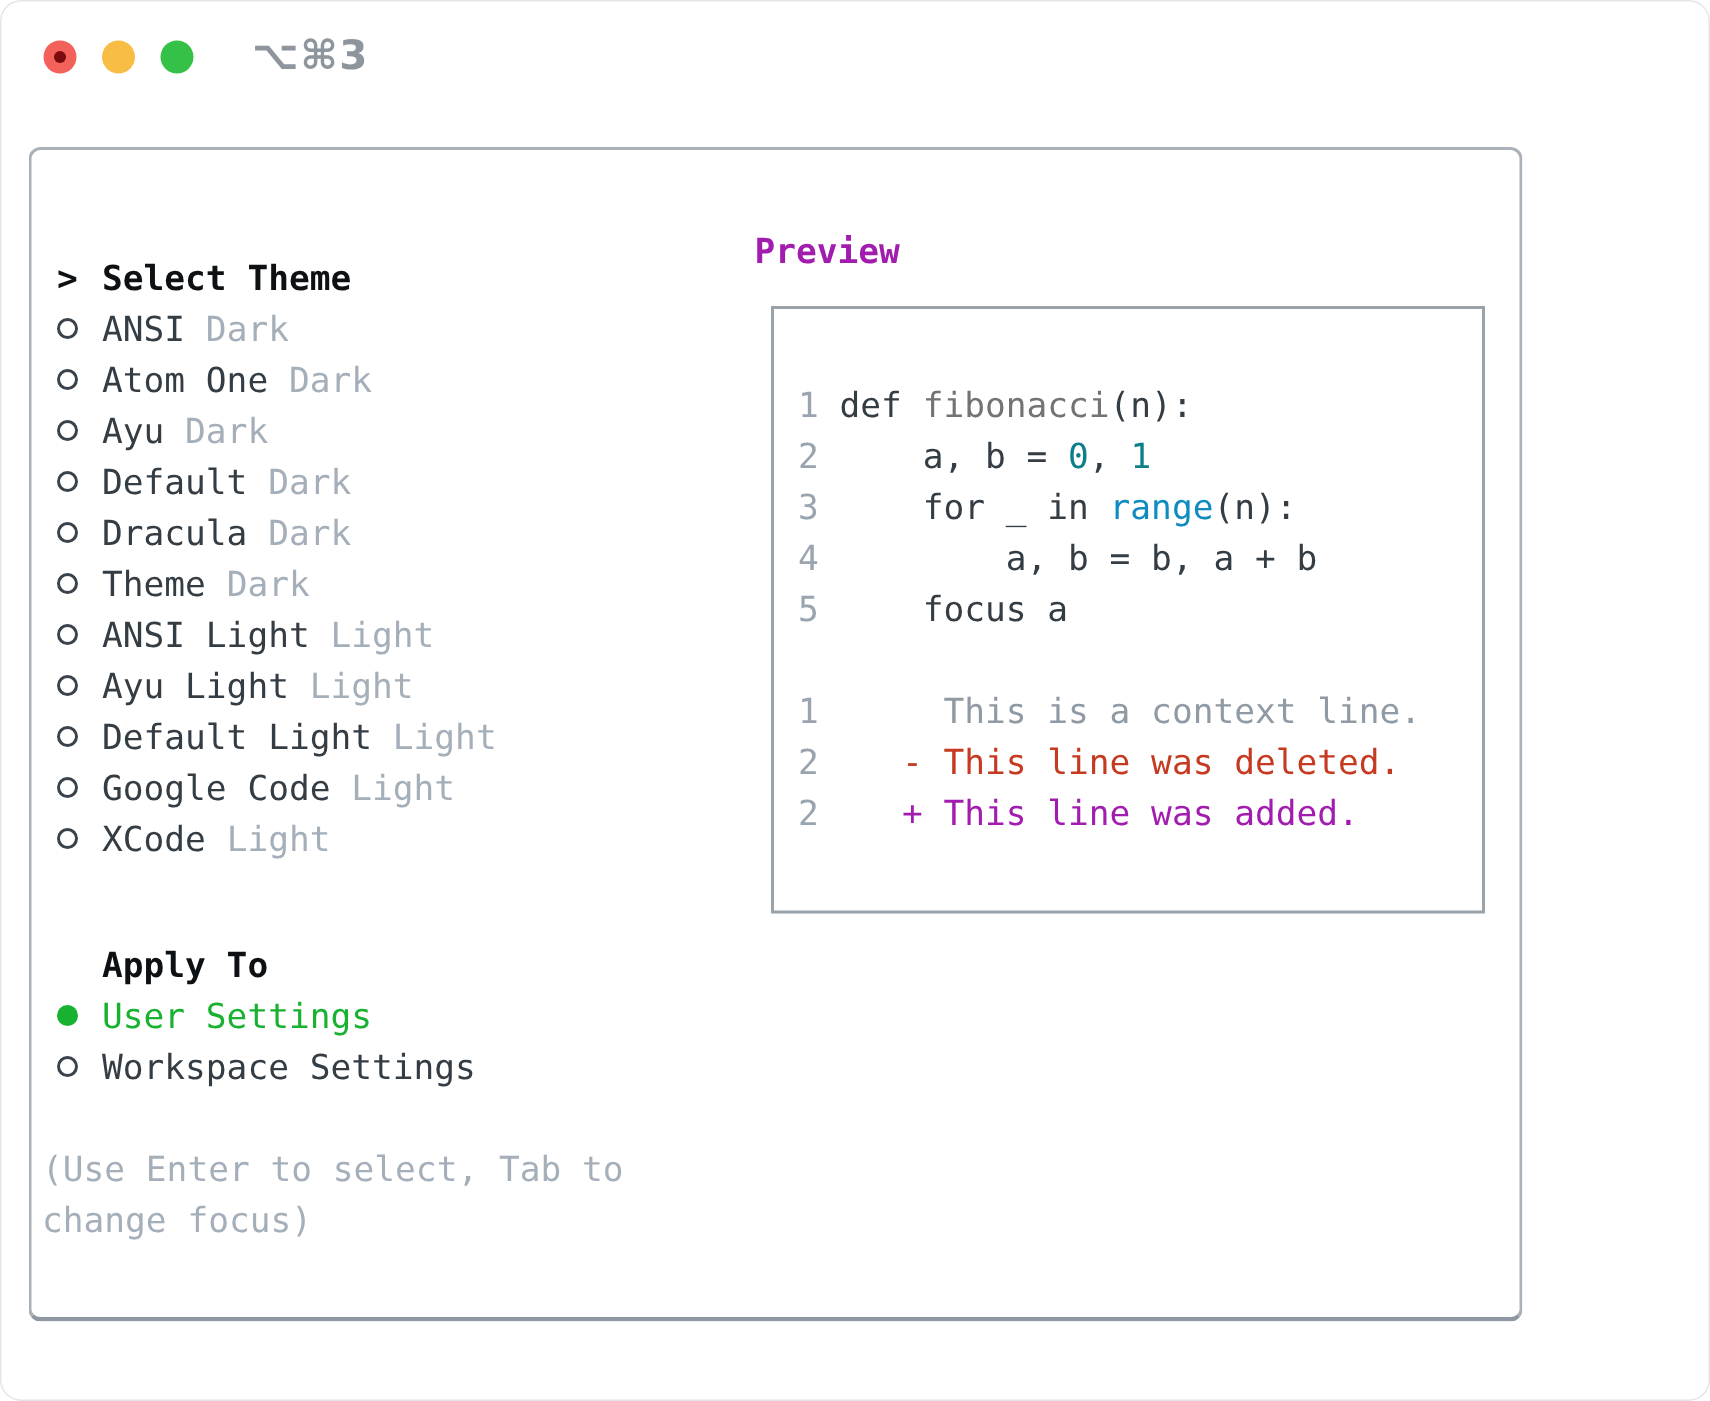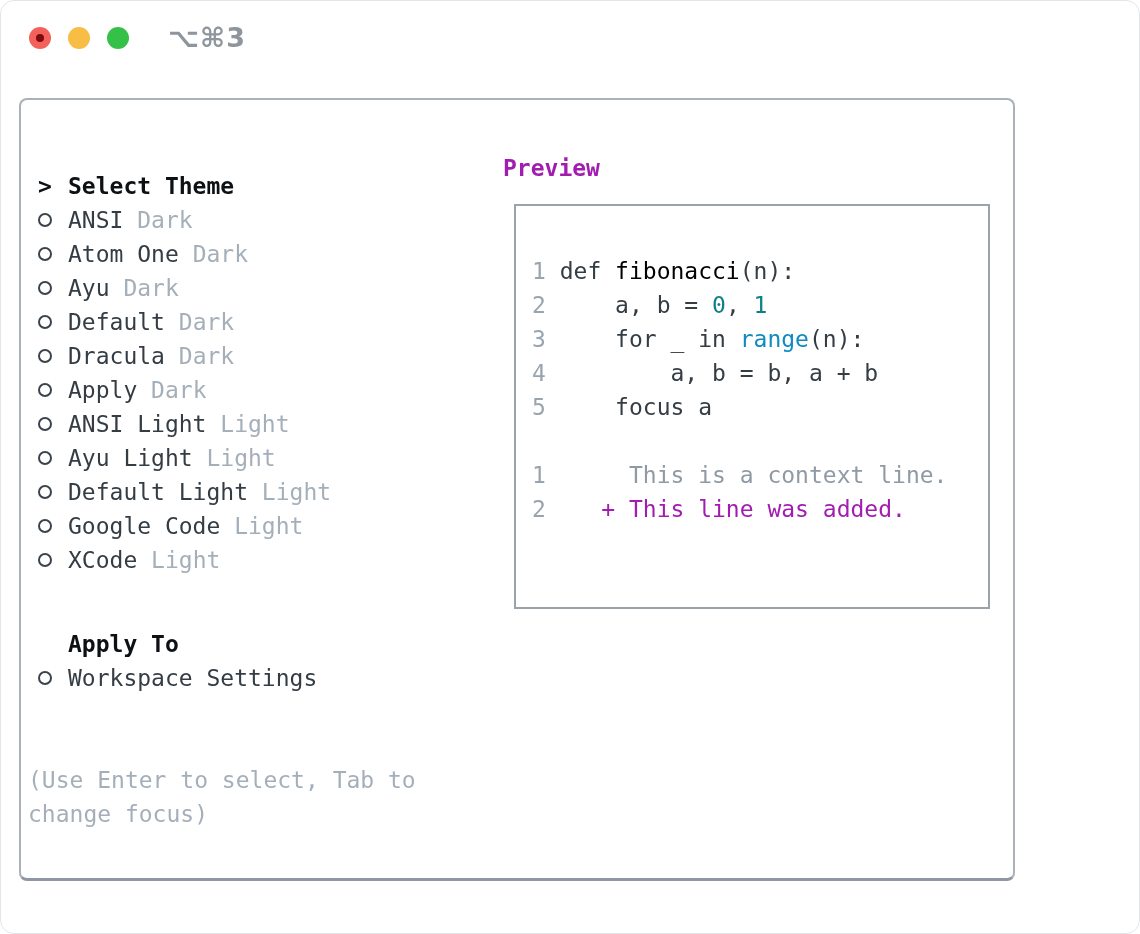--- a/index.html
+++ b/index.html
@@ -129,21 +129,21 @@
     padding: 48px 0 0 16px;
     overflow: hidden;
   }
   .pline {
     height: 34px;
     line-height: 34px;
     white-space: pre;
   }
   .seg-num     { color: #9aa4af; }
   .seg-code    { color: #343c44; }
-  .seg-func    { color: #000000; }
+  .seg-func    { color: #737373; }
   .seg-lit     { color: #0d7f88; }
   .seg-builtin { color: #0f8bc0; }
   .seg-ctx     { color: #909aa4; }
   .seg-del     { color: #c53a20; }
   .seg-add     { color: #a21caf; }
 </style>
 </head>
 <body>
 
 <div class="window">
@@ -160,44 +160,46 @@
   <div class="panel">
 
     <div id="theme-section">
       <div class="row header-row"><span class="prefix-cell">&gt;</span><span>Select Theme</span></div>
 
     <div class="row item"><span class="mark-cell"><span class="ring"></span></span><span class="iname">ANSI</span><span class="ivariant"> Dark</span></div>
         <div class="row item"><span class="mark-cell"><span class="ring"></span></span><span class="iname">Atom One</span><span class="ivariant"> Dark</span></div>
         <div class="row item"><span class="mark-cell"><span class="ring"></span></span><span class="iname">Ayu</span><span class="ivariant"> Dark</span></div>
         <div class="row item"><span class="mark-cell"><span class="ring"></span></span><span class="iname">Default</span><span class="ivariant"> Dark</span></div>
         <div class="row item"><span class="mark-cell"><span class="ring"></span></span><span class="iname">Dracula</span><span class="ivariant"> Dark</span></div>
-        <div class="row item"><span class="mark-cell"><span class="ring"></span></span><span class="iname">Apply</span><span class="ivariant"> Dark</span></div>
+        <div class="row item"><span class="mark-cell"><span class="ring"></span></span><span class="iname">Theme</span><span class="ivariant"> Dark</span></div>
         <div class="row item"><span class="mark-cell"><span class="ring"></span></span><span class="iname">ANSI Light</span><span class="ivariant"> Light</span></div>
         <div class="row item"><span class="mark-cell"><span class="ring"></span></span><span class="iname">Ayu Light</span><span class="ivariant"> Light</span></div>
         <div class="row item"><span class="mark-cell"><span class="ring"></span></span><span class="iname">Default Light</span><span class="ivariant"> Light</span></div>
         <div class="row item"><span class="mark-cell"><span class="ring"></span></span><span class="iname">Google Code</span><span class="ivariant"> Light</span></div>
         <div class="row item"><span class="mark-cell"><span class="ring"></span></span><span class="iname">XCode</span><span class="ivariant"> Light</span></div>
       </div>
 
     <div id="apply-section">
       <div class="row header-row"><span class="prefix-cell"></span><span>Apply To</span></div>
 
+    <div class="row item selected"><span class="mark-cell"><span class="ring filled"></span></span><span class="iname">User Settings</span></div>
         <div class="row item"><span class="mark-cell"><span class="ring"></span></span><span class="iname">Workspace Settings</span></div>
       </div>
 
     <div id="hint">(Use Enter to select, Tab to change focus)</div>
 
     <div id="preview-label">Preview</div>
 
     <div id="preview-box">
 
     <div class="pline"><span class="seg-num">1 </span><span class="seg-code">def </span><span class="seg-func">fibonacci</span><span class="seg-code">(n):</span></div>
         <div class="pline"><span class="seg-num">2 </span><span class="seg-code">    a, b = </span><span class="seg-lit">0</span><span class="seg-code">, </span><span class="seg-lit">1</span></div>
         <div class="pline"><span class="seg-num">3 </span><span class="seg-code">    for _ in </span><span class="seg-builtin">range</span><span class="seg-code">(n):</span></div>
         <div class="pline"><span class="seg-num">4 </span><span class="seg-code">        a, b = b, a + b</span></div>
         <div class="pline"><span class="seg-num">5 </span><span class="seg-code">    focus a</span></div>
         <div class="pline"></div>
         <div class="pline"><span class="seg-num">1 </span><span class="seg-ctx">     This is a context line.</span></div>
+        <div class="pline"><span class="seg-num">2 </span><span class="seg-code">   </span><span class="seg-del">- This line was deleted.</span></div>
         <div class="pline"><span class="seg-num">2 </span><span class="seg-code">   </span><span class="seg-add">+ This line was added.</span></div>
       </div>
 
   </div>
 </div>
 
 </body></html>

